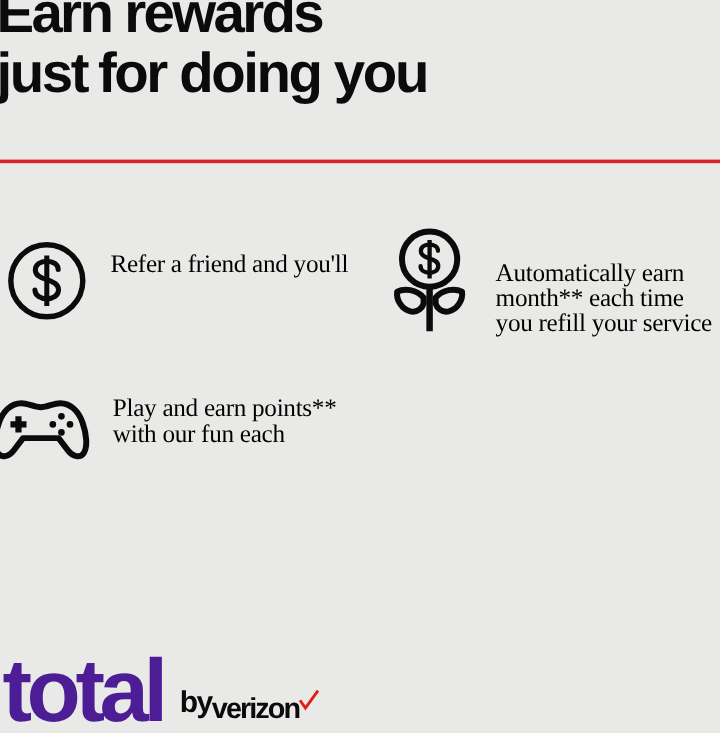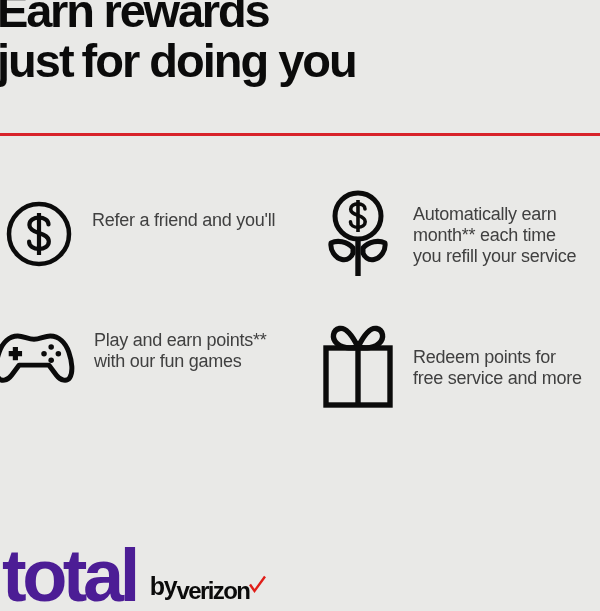--- a/index.html
+++ b/index.html
@@ -62,35 +62,35 @@
     display: flex;
     align-items: flex-start;
   }
   .feature .icon-wrap {
     flex: 0 0 auto;
     display: flex;
     align-items: center;
     justify-content: center;
   }
   .feature .feat-text {
-    font-family: Liberation Sans, sans-serif;
-    font-size: 18px;
+    font-family: Liberation Serif, serif;
+    font-size: 21px;
     line-height: 21px;
-    color: #404040;
+    color: #000000;
     letter-spacing: -0.25px;
     white-space: nowrap;
   }
   .feat-text .ln { display: block; }
 
   
   #feature-refer      { left: 2px;   top: 22px;  }
   #feature-refer .icon-wrap   { width: 74px; }
   #feature-refer .feat-text   { margin-left: 16px; margin-top: 12px; }
 
-  #feature-autoearn   { left: 318px; top: 12px; }
+  #feature-autoearn   { left: 318px; top: 12px; align-items: flex-end; }
   #feature-autoearn .icon-wrap { width: 80px; }
   #feature-autoearn .feat-text { margin-left: 15px; margin-top: 16px; }
 
   #feature-games      { left: -8px;  top: 150px; }
   #feature-games .icon-wrap    { width: 84px; }
   #feature-games .feat-text    { margin-left: 18px; margin-top: 4px; }
 
   #feature-redeem     { left: 318px; top: 145px; }
   #feature-redeem .icon-wrap   { width: 80px; }
   #feature-redeem .feat-text   { margin-left: 15px; margin-top: 26px; }
@@ -192,38 +192,24 @@
         <path d="M27 9 C18 9 11 16 7.5 26 C4 36 3 47 6.5 52.5 C9.5 57 16 56 20.5 50 L28.5 39.5 L59.5 39.5 L67.5 50 C72 56 78.5 57 81.5 52.5 C85 47 84 36 80.5 26 C77 16 70 9 61 9 C55 9 50 12.5 44 12.5 C38 12.5 33 9 27 9 Z" fill="none" stroke="#0b0b0b" stroke-width="5.2" stroke-linejoin="round"></path>
         <path d="M24.5 20.5 L24.5 34.5 M17.5 27.5 L31.5 27.5" stroke="#0b0b0b" stroke-width="5.4" stroke-linecap="butt"></path>
         <circle cx="62" cy="20.5" r="2.9" fill="#0b0b0b"></circle>
         <circle cx="54.5" cy="27.5" r="2.9" fill="#0b0b0b"></circle>
         <circle cx="69.5" cy="27.5" r="2.9" fill="#0b0b0b"></circle>
         <circle cx="62" cy="34.5" r="2.9" fill="#0b0b0b"></circle>
       </svg>
     </span>
     <span class="feat-text">
       <span class="ln">Play and earn points**</span>
-      <span class="ln">with our fun games</span>
+      <span class="ln">with our fun each</span>
     </span>
   </div>
 
-  <div class="feature" id="feature-redeem">
-    <span class="icon-wrap">
-      <svg width="78" height="90" viewBox="0 0 78 90" aria-hidden="true">
-        <path d="M39 26 C33 14 27 6 20.5 7.5 C14 9 12 17 18 22.5 C23 27 32 27.5 39 26 Z" fill="none" stroke="#0b0b0b" stroke-width="5.4" stroke-linejoin="round"></path>
-        <path d="M39 26 C45 14 51 6 57.5 7.5 C64 9 66 17 60 22.5 C55 27 46 27.5 39 26 Z" fill="none" stroke="#0b0b0b" stroke-width="5.4" stroke-linejoin="round"></path>
-        <rect x="7" y="27" width="64" height="57" fill="none" stroke="#0b0b0b" stroke-width="5.4"></rect>
-        <path d="M39 27 L39 84" stroke="#0b0b0b" stroke-width="5.4"></path>
-      </svg>
-    </span>
-    <span class="feat-text">
-      <span class="ln">Redeem points for</span>
-      <span class="ln">free service and more</span>
-    </span>
-  </div>
 
 </div>
 
 <div class="logo">
   <span class="logo-total">total</span>
   <span class="logo-right">
     <span class="logo-by">by</span>
     <span class="logo-verizon-row">
       <span class="logo-verizon">verizon</span>
       <span class="logo-check">

